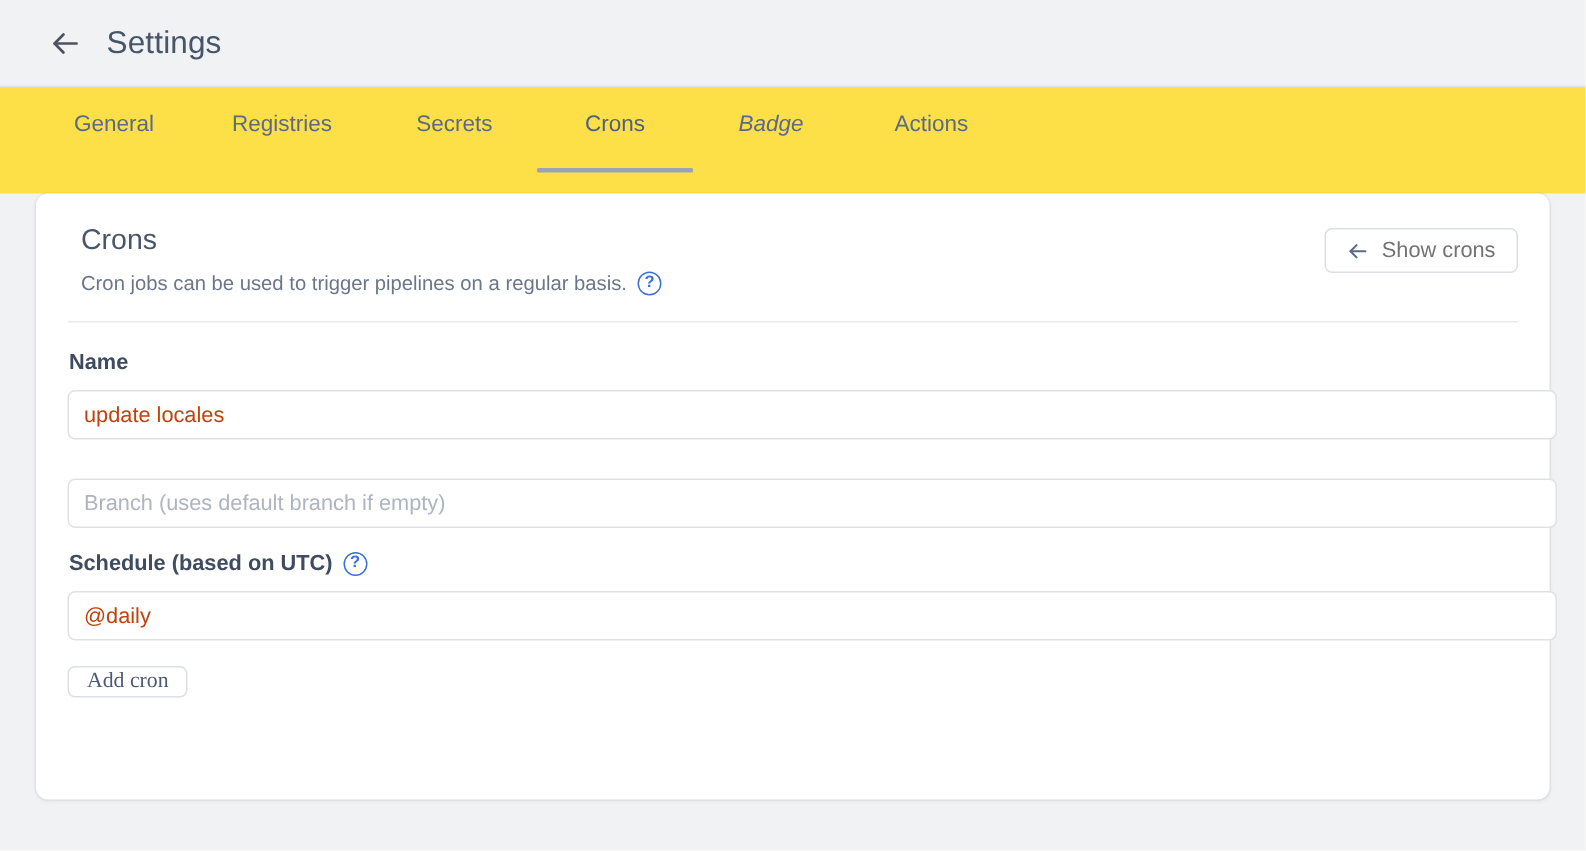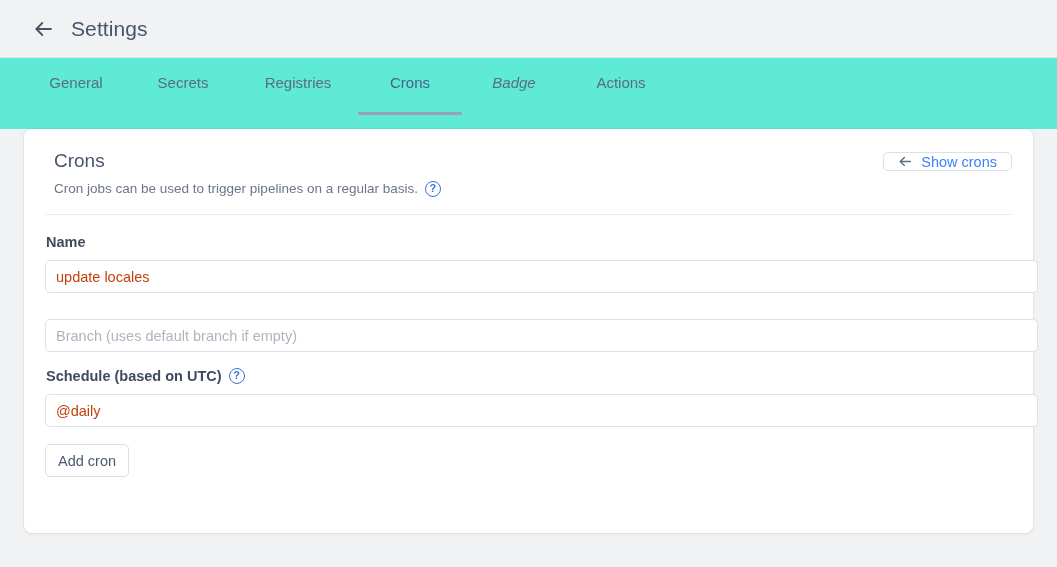--- a/index.html
+++ b/index.html
@@ -41,21 +41,21 @@
     letter-spacing: 0.1px;
   }
 
   
   .tabs {
     height: 71px;
     display: flex;
     align-items: stretch;
     padding-left: 24px;
     box-sizing: border-box;
-    background: #5eead4;
+    background: #fde047;
   }
   .tab {
     display: flex;
     align-items: flex-start;
     padding-top: 16px;
     justify-content: center;
     position: relative;
     cursor: pointer;
     font-size: 15px;
     color: #5b6b86;
@@ -134,27 +134,27 @@
     vertical-align: middle;
     position: relative;
     top: 0px;
   }
   .help-icon span { position: relative; top: -0.5px; }
 
   .show-crons-btn {
     display: inline-flex;
     align-items: center;
     gap: 8px;
-    height: 19px;
+    height: 30px;
     padding: 0 14px;
     background: #fff;
     border: 1px solid #dcdfe4;
     border-radius: 5px;
     font-size: 14.5px;
-    color: #3b82f6;
+    color: #737373;
     cursor: pointer;
     box-sizing: border-box;
     margin-top: 3px;
     font-family: "Liberation Sans", sans-serif;
   }
   .show-crons-btn svg { display: block; }
 
   
   .form { padding-top: 19px; }
   .field { margin-bottom: 0; }
@@ -178,54 +178,54 @@
     font-size: 14.5px;
     color: #c2410c;
     font-family: "Liberation Sans", sans-serif;
     outline: none;
   }
   .field-input::placeholder { color: #aeb5c0; }
   .gap-lg { height: 16px; }
 
   .add-cron-btn {
     margin-top: 17px;
-    height: 33px;
+    height: 21px;
     padding: 0 12px;
     background: #fff;
     border: 1px solid #dcdfe4;
     border-radius: 5px;
     font-size: 14.5px;
     color: #4a5costume;
     color: #4b5a73;
     cursor: pointer;
-    font-family: Liberation Sans, sans-serif;
+    font-family: Liberation Serif, serif;
   }
 </style>
 </head>
 <body>
 
 <div class="page-header">
   <div class="back-arrow">
     <svg width="22" height="22" viewBox="0 0 22 22">
       <path d="M3.5 11 L18 11" stroke="#4b5362" stroke-width="1.8" fill="none" stroke-linecap="round"></path>
       <path d="M9.3 5 L3.4 11 L9.3 17" stroke="#4b5362" stroke-width="1.8" fill="none" stroke-linecap="round" stroke-linejoin="round"></path>
     </svg>
   </div>
   <div class="page-title">Settings</div>
 </div>
 
 <div class="tabs">
   <div class="tab tab-general">
     <span class="tab-label">General</span>
   </div>
+  <div class="tab tab-registries">
+    <span class="tab-label">Registries</span>
+  </div>
   <div class="tab tab-secrets">
     <span class="tab-label">Secrets</span>
-  </div>
-  <div class="tab tab-registries">
-    <span class="tab-label">Registries</span>
   </div>
   <div class="tab tab-crons active">
     <span class="tab-label">Crons</span>
   </div>
   <div class="tab tab-badge">
     <span class="tab-label">Badge</span>
   </div>
   <div class="tab tab-actions">
     <span class="tab-label">Actions</span>
   </div>

